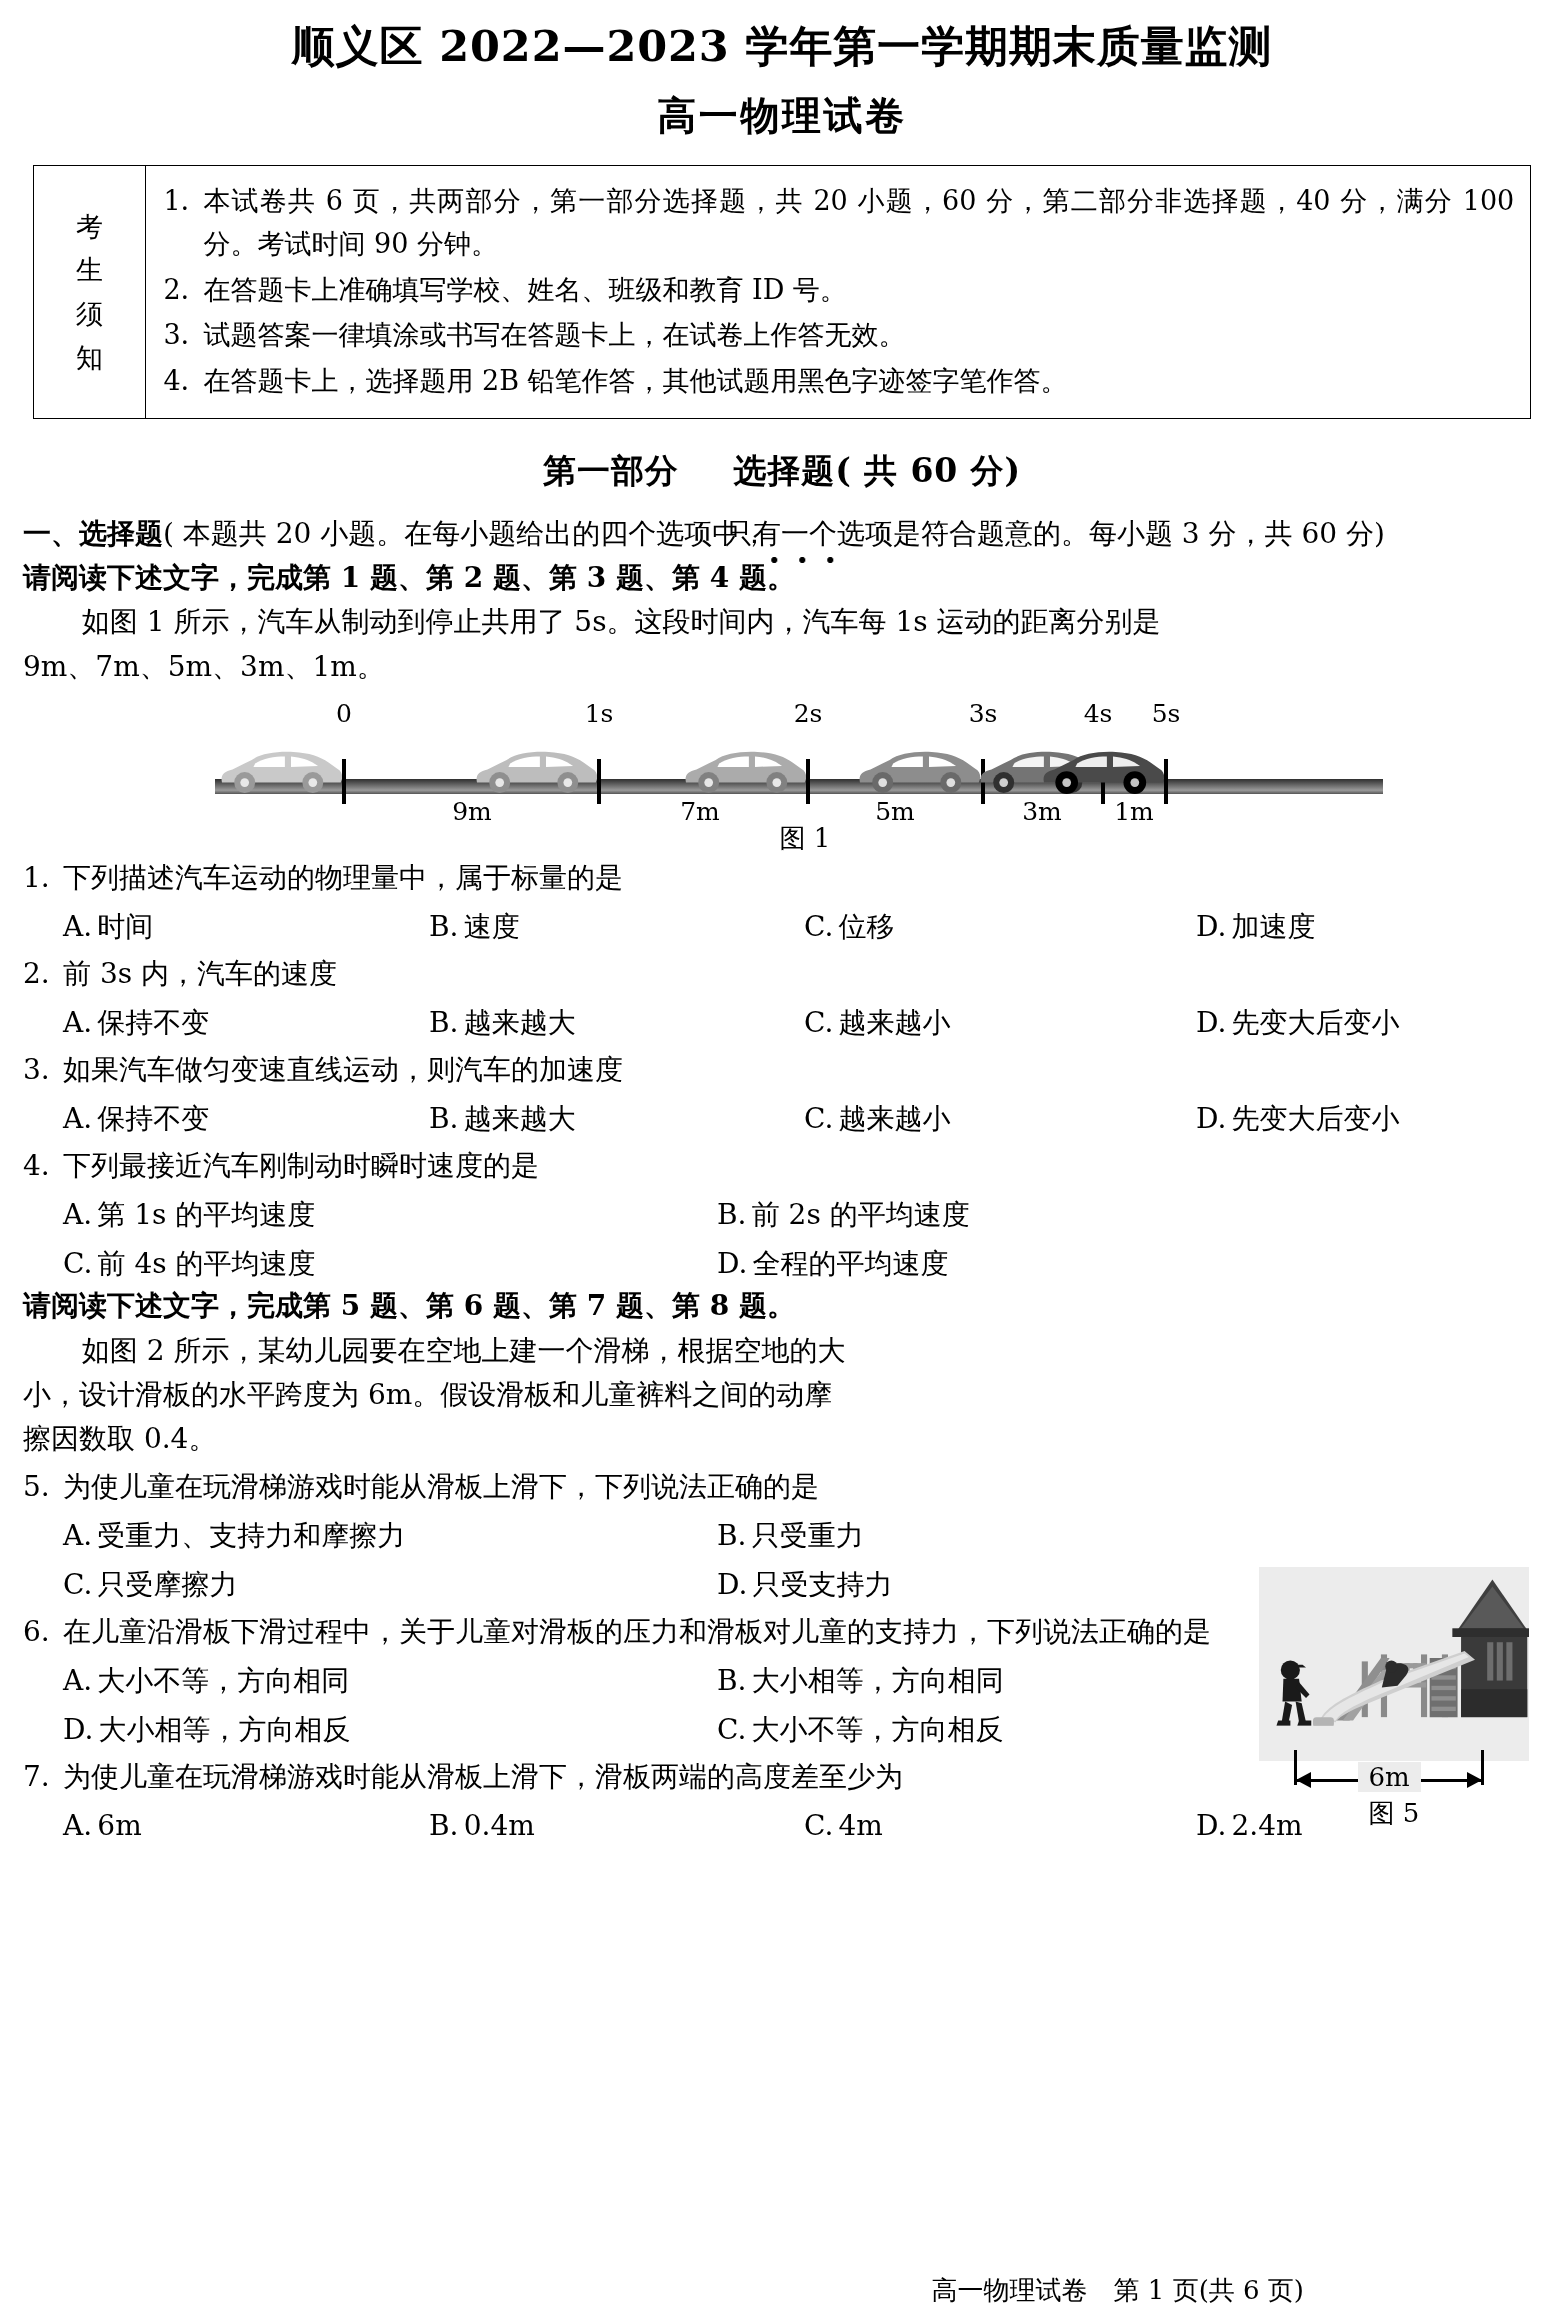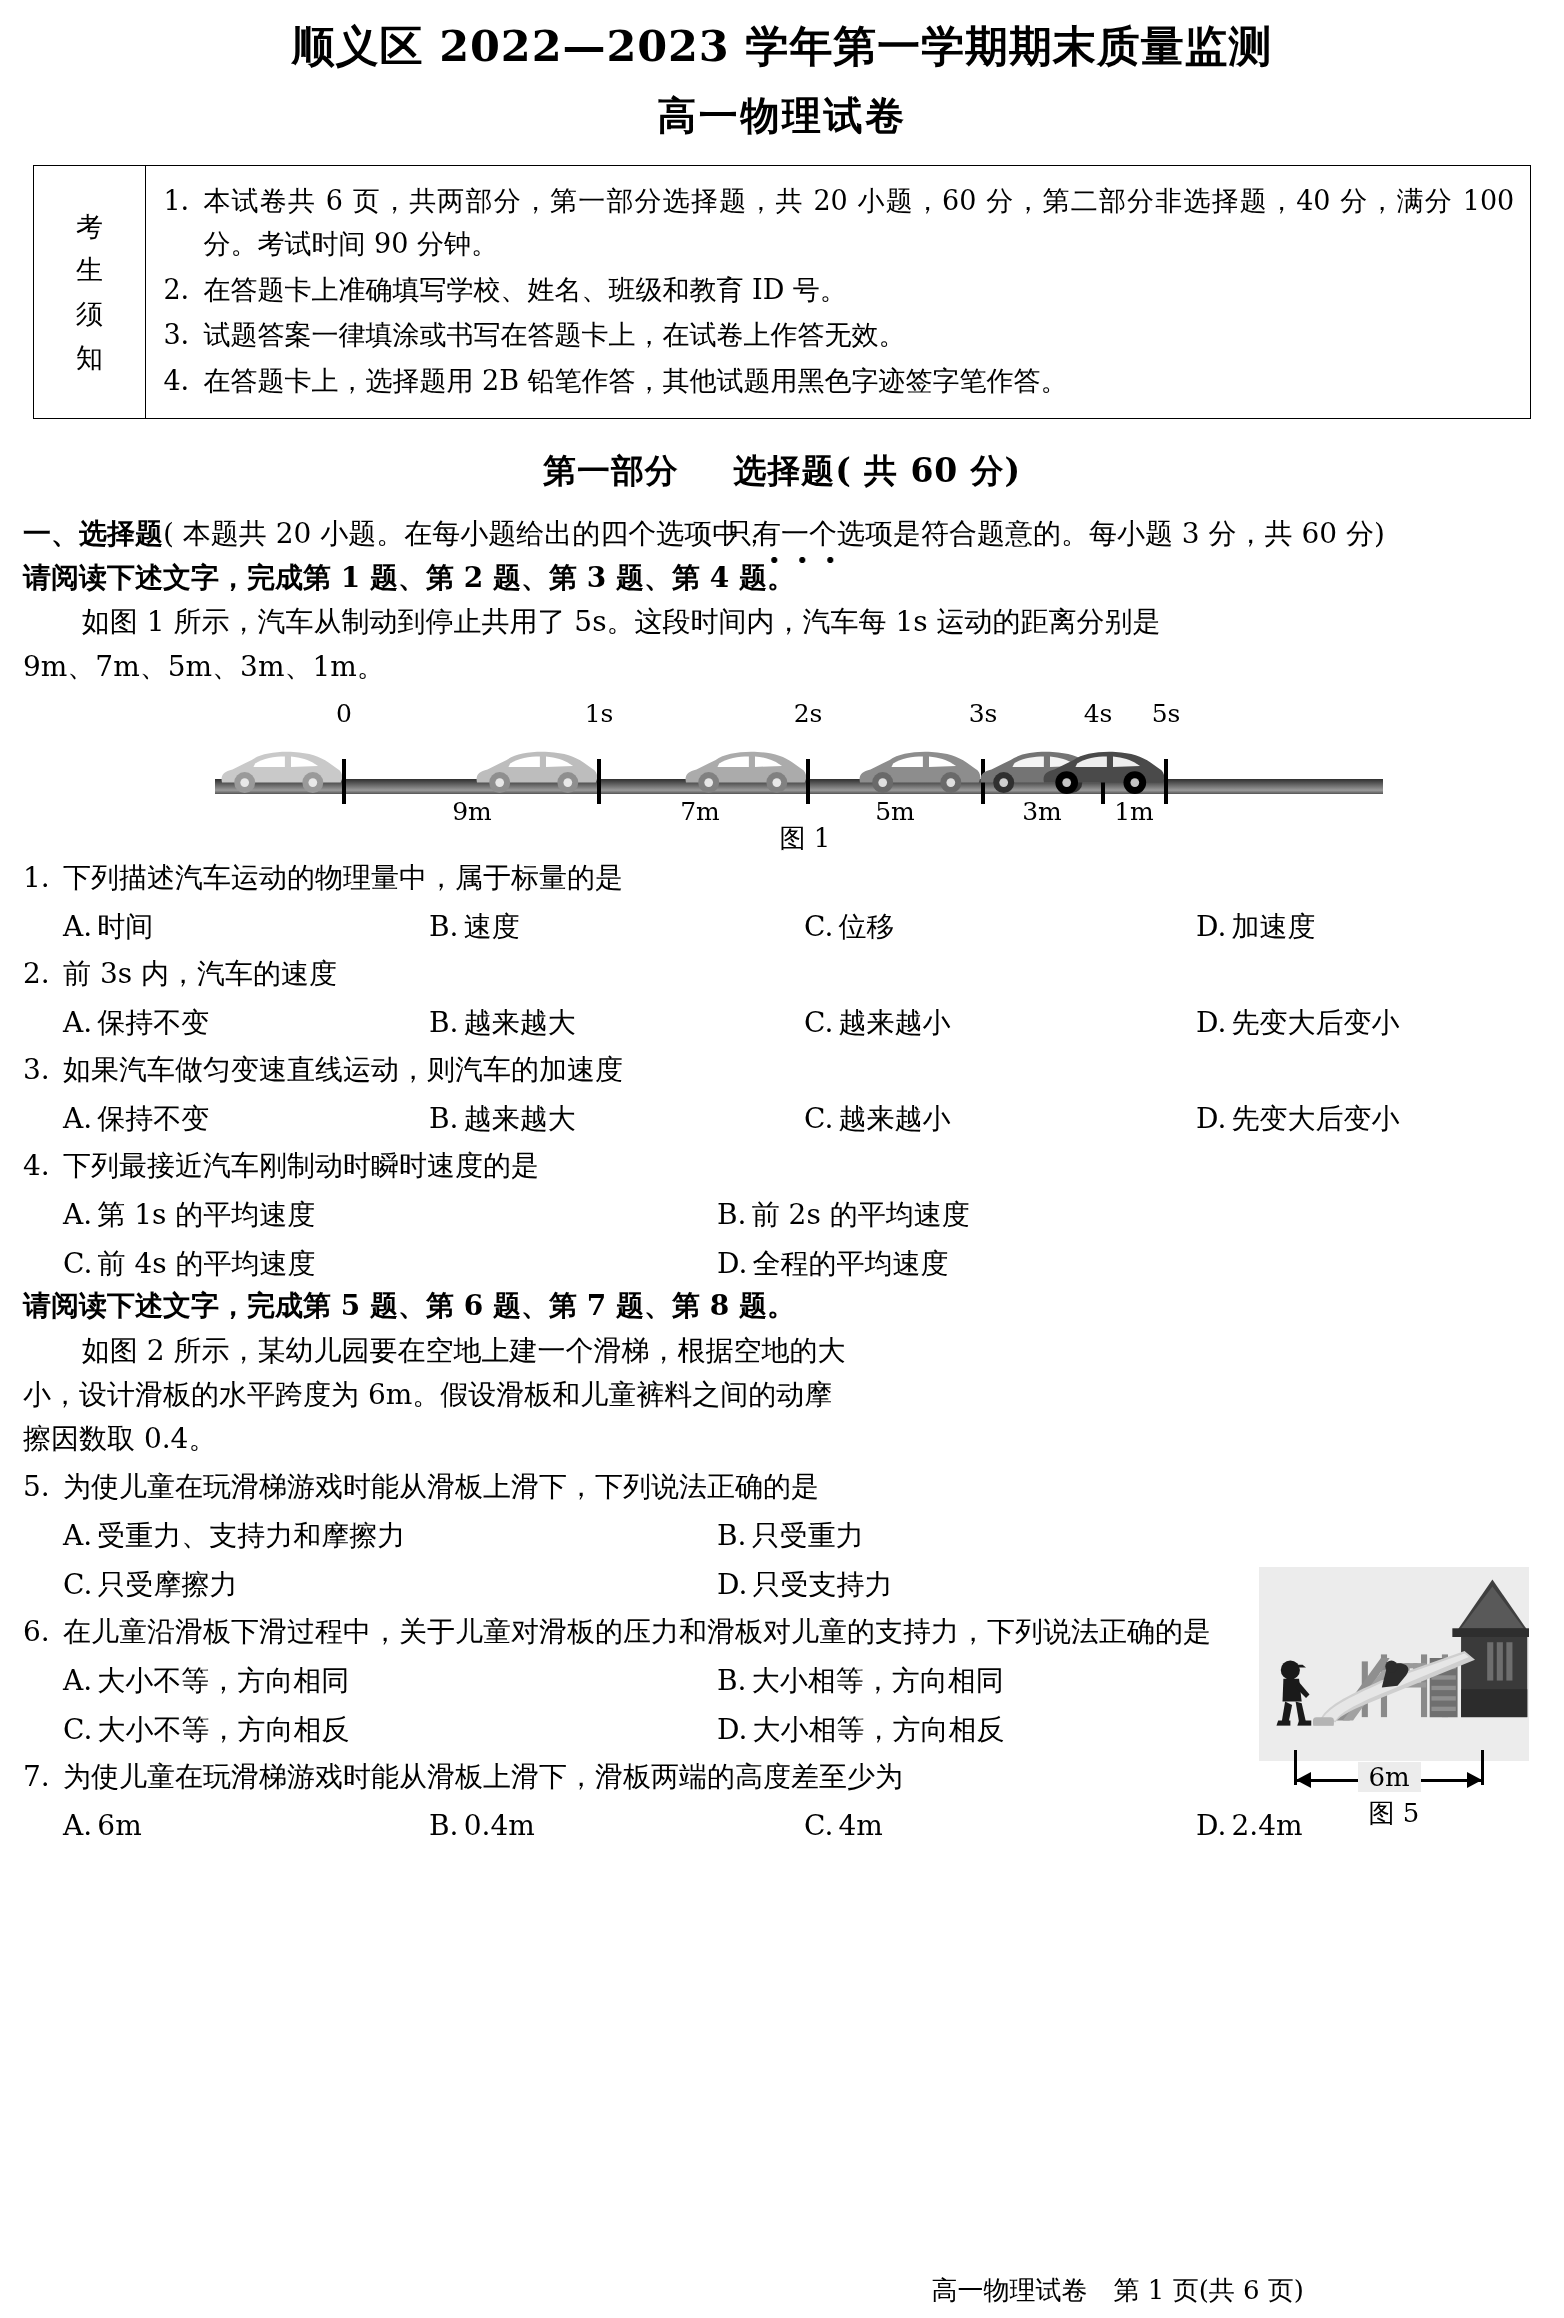--- a/index.html
+++ b/index.html
@@ -516,22 +516,22 @@
     <div class="q">
       <div class="q-stem">
         <span class="q-num">6.</span>
         <span class="q-stem-text">在儿童沿滑板下滑过程中，关于儿童对滑板的压力和滑板对儿童的支持力，下列说法正确的是</span>
       </div>
       <div class="opts cols2">
         <span class="opt"><span class="lbl">A.</span><span>大小不等，方向相同</span></span>
         <span class="opt"><span class="lbl">B.</span><span>大小相等，方向相同</span></span>
       </div>
       <div class="opts cols2">
+        <span class="opt"><span class="lbl">D.</span><span>大小相等，方向相反</span></span>
         <span class="opt"><span class="lbl">C.</span><span>大小不等，方向相反</span></span>
-        <span class="opt"><span class="lbl">D.</span><span>大小相等，方向相反</span></span>
       </div>
     </div>
 
     <div class="q">
       <div class="q-stem">
         <span class="q-num">7.</span>
         <span class="q-stem-text">为使儿童在玩滑梯游戏时能从滑板上滑下，滑板两端的高度差至少为</span>
       </div>
       <div class="opts cols4">
         <span class="opt"><span class="lbl">A.</span><span>6m</span></span>

